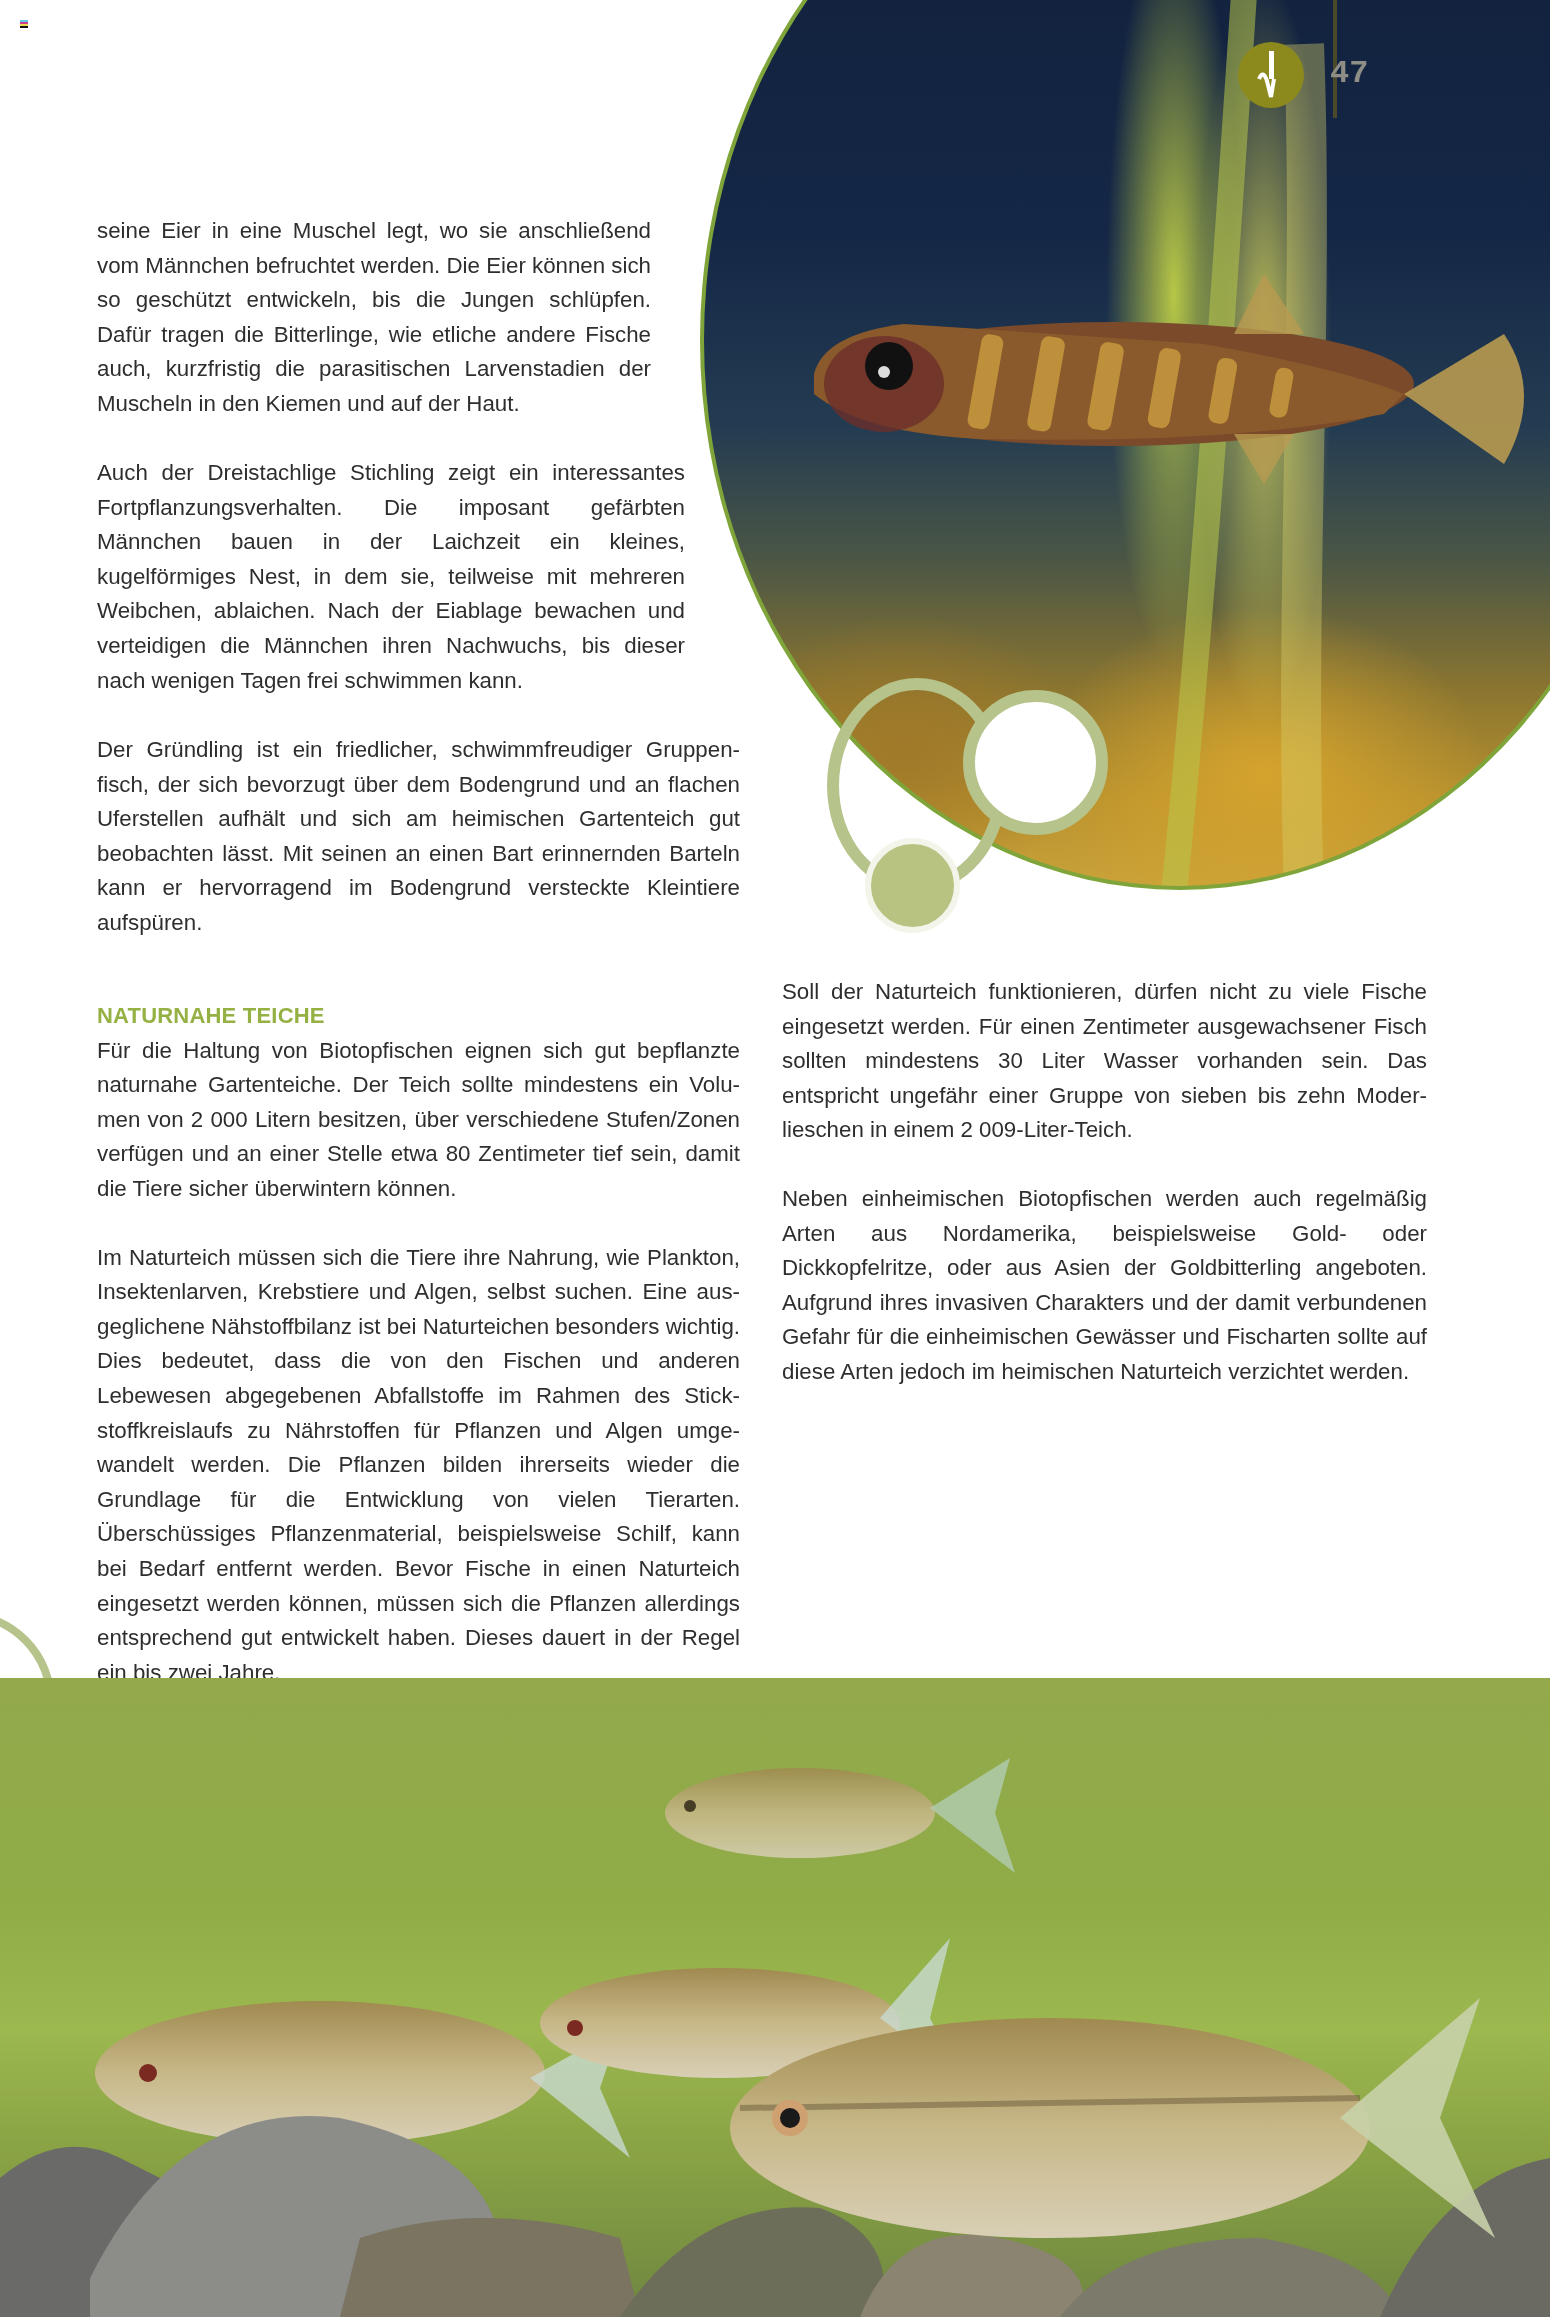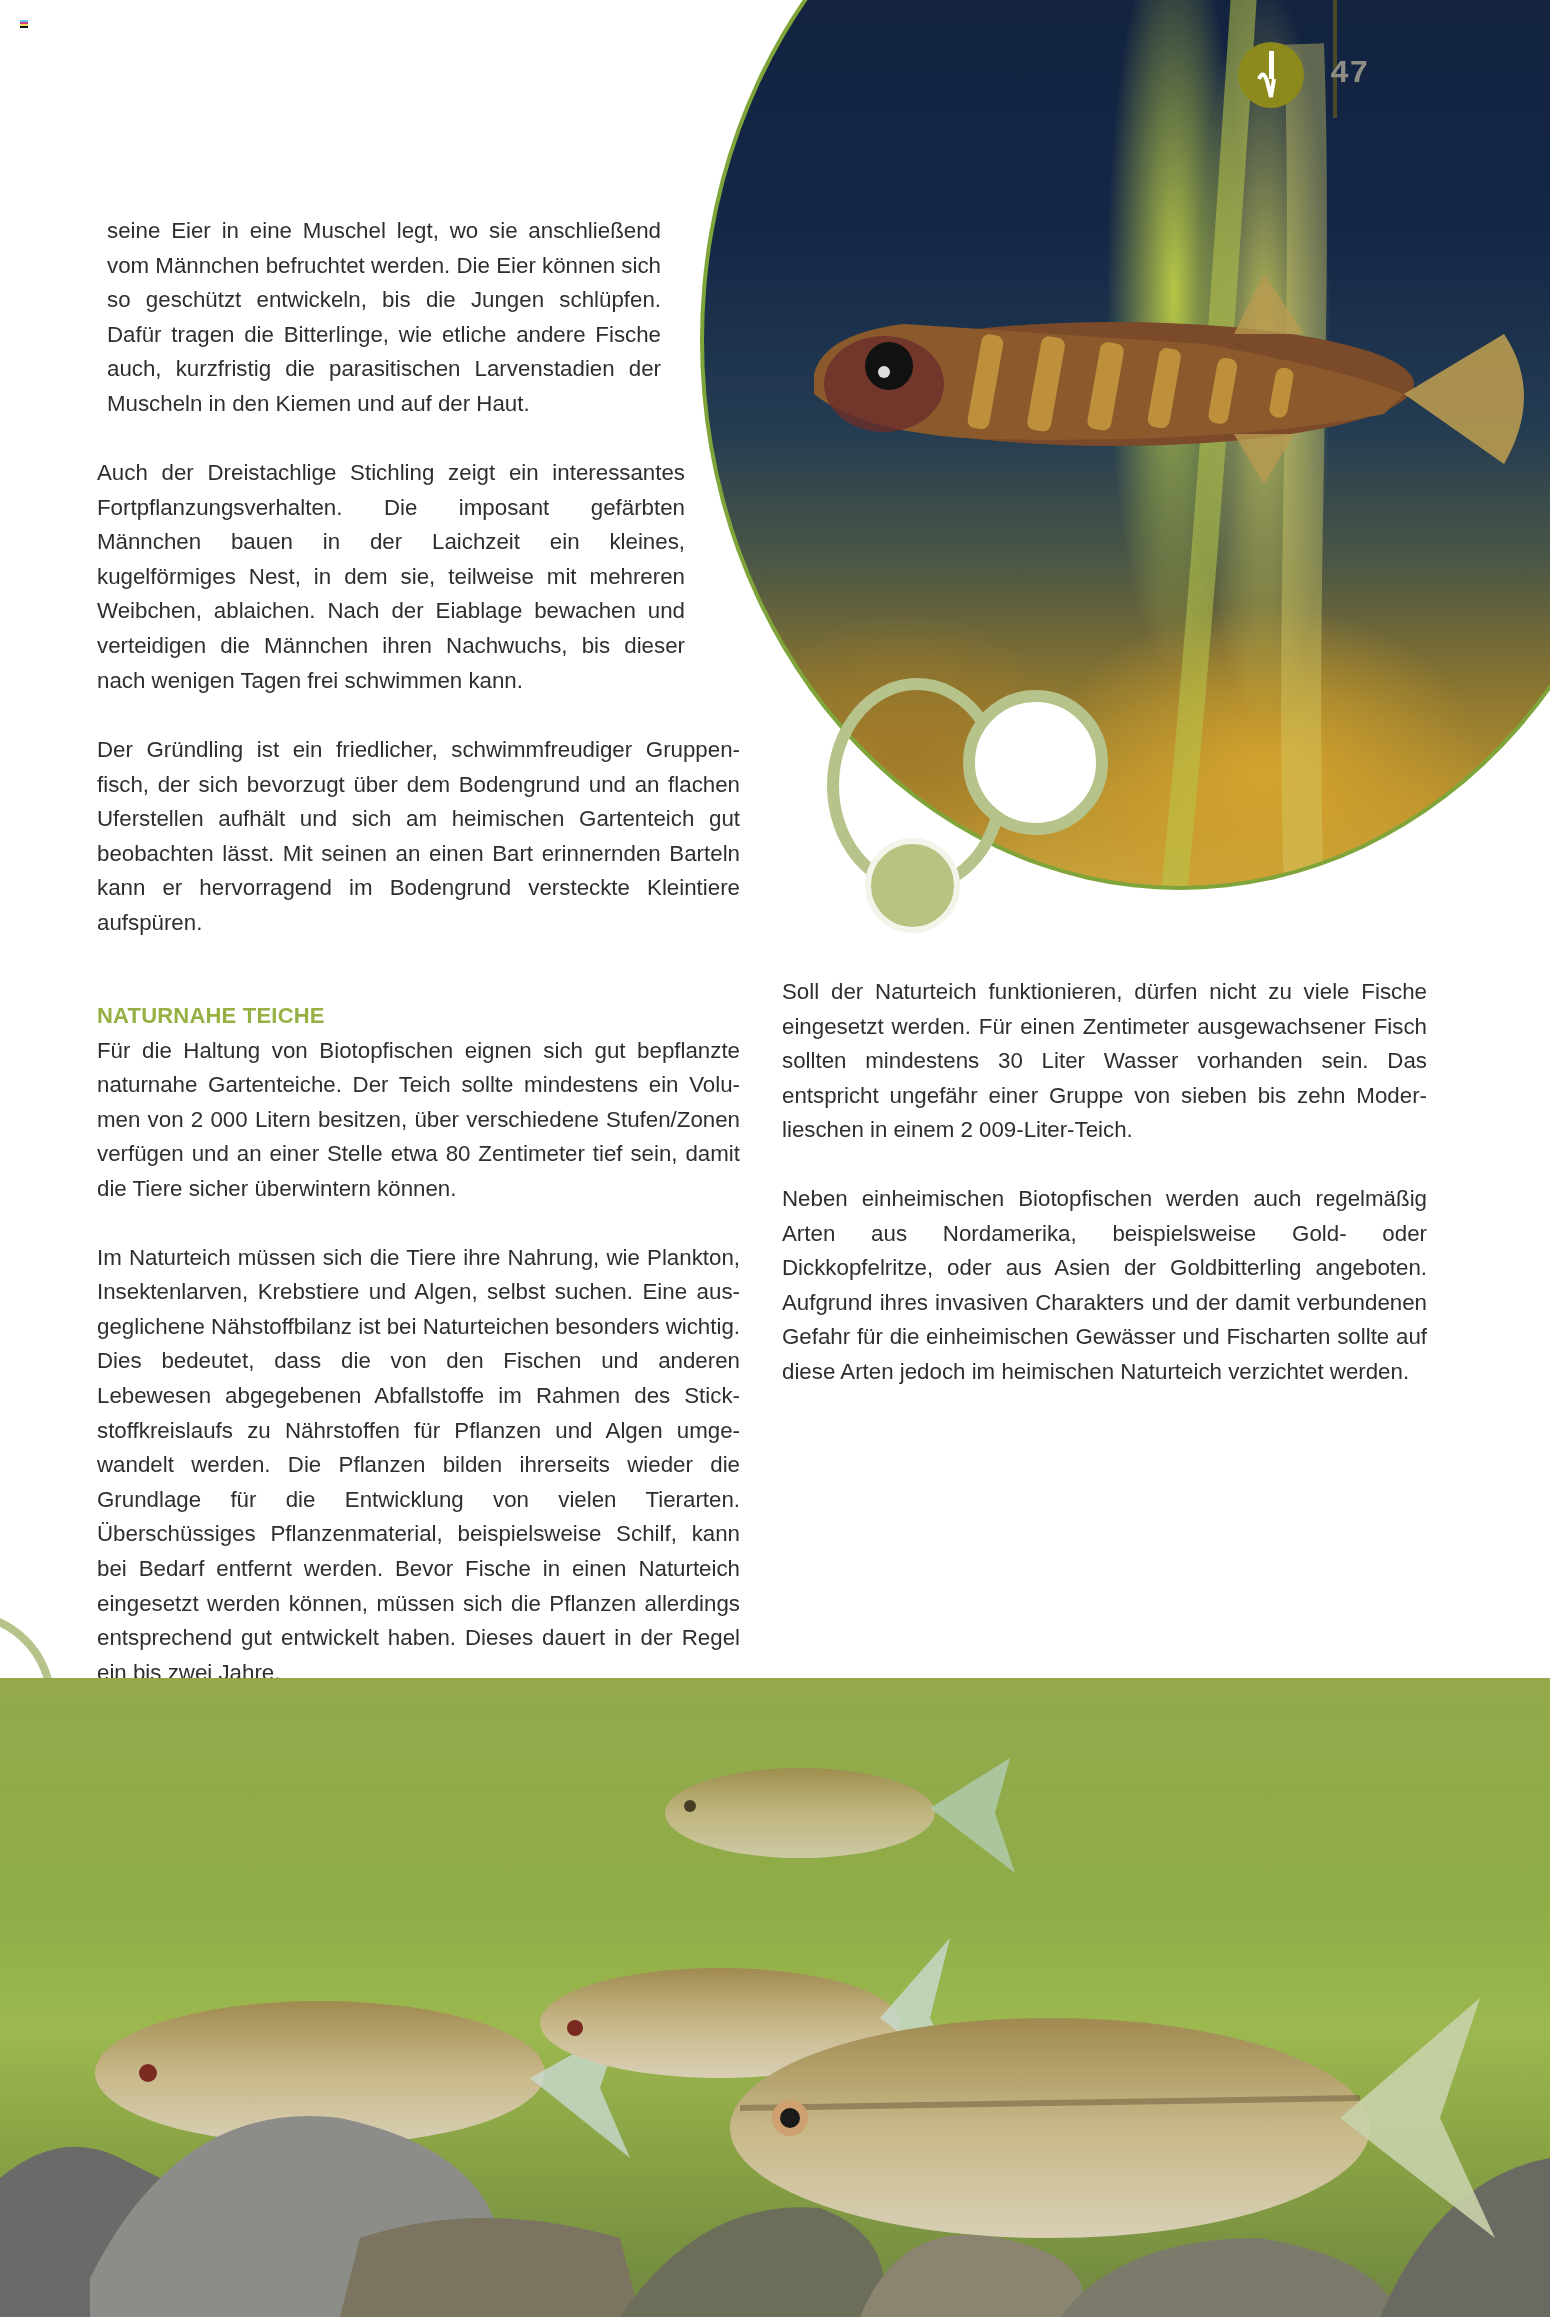--- a/index.html
+++ b/index.html
@@ -94,21 +94,21 @@
   </svg>
 </div>
 <div class="page-divider"></div>
 <div class="page-number">47</div>
 
 <div class="ring ring-big"></div>
 <div class="ring ring-white"></div>
 <div class="ring dot-solid"></div>
 <div class="ring ring-left"></div>
 
-<div class="txt" style="left:107px; top:214px; width:554px;">
+<div class="txt" style="left:97px; top:214px; width:554px;">
   <p>seine Eier in eine Muschel legt, wo sie anschließend vom Männchen befruchtet werden. Die Eier können sich so geschützt entwickeln, bis die Jungen schlüpfen. Dafür tragen die Bitterlinge, wie etliche andere Fische auch, kurzfristig die parasitischen Larvenstadien der Muscheln in den Kiemen und auf der Haut.</p>
 </div>
 <div class="txt" style="left:97px; top:456px; width:588px;">
   <p>Auch der Dreistachlige Stichling zeigt ein inter­essantes Fortpflanzungsverhalten. Die imposant ge­färbten Männchen bauen in der Laichzeit ein kleines, kugelförmiges Nest, in dem sie, teilweise mit mehreren Weibchen, ablaichen. Nach der Eiablage bewachen und verteidigen die Männchen ihren Nachwuchs, bis dieser nach wenigen Tagen frei schwimmen kann.</p>
 </div>
 <div class="txt" style="left:97px; top:733px; width:643px;">
   <p>Der Gründling ist ein friedlicher, schwimmfreudiger Gruppen­fisch, der sich bevorzugt über dem Bodengrund und an flachen Uferstellen aufhält und sich am heimischen Gartenteich gut beobachten lässt. Mit seinen an einen Bart erinnernden Barteln kann er hervorragend im Bodengrund versteckte Kleintiere aufspüren.</p>
 </div>
 
 <div class="txt" style="left:97px; top:975px; width:643px;">

